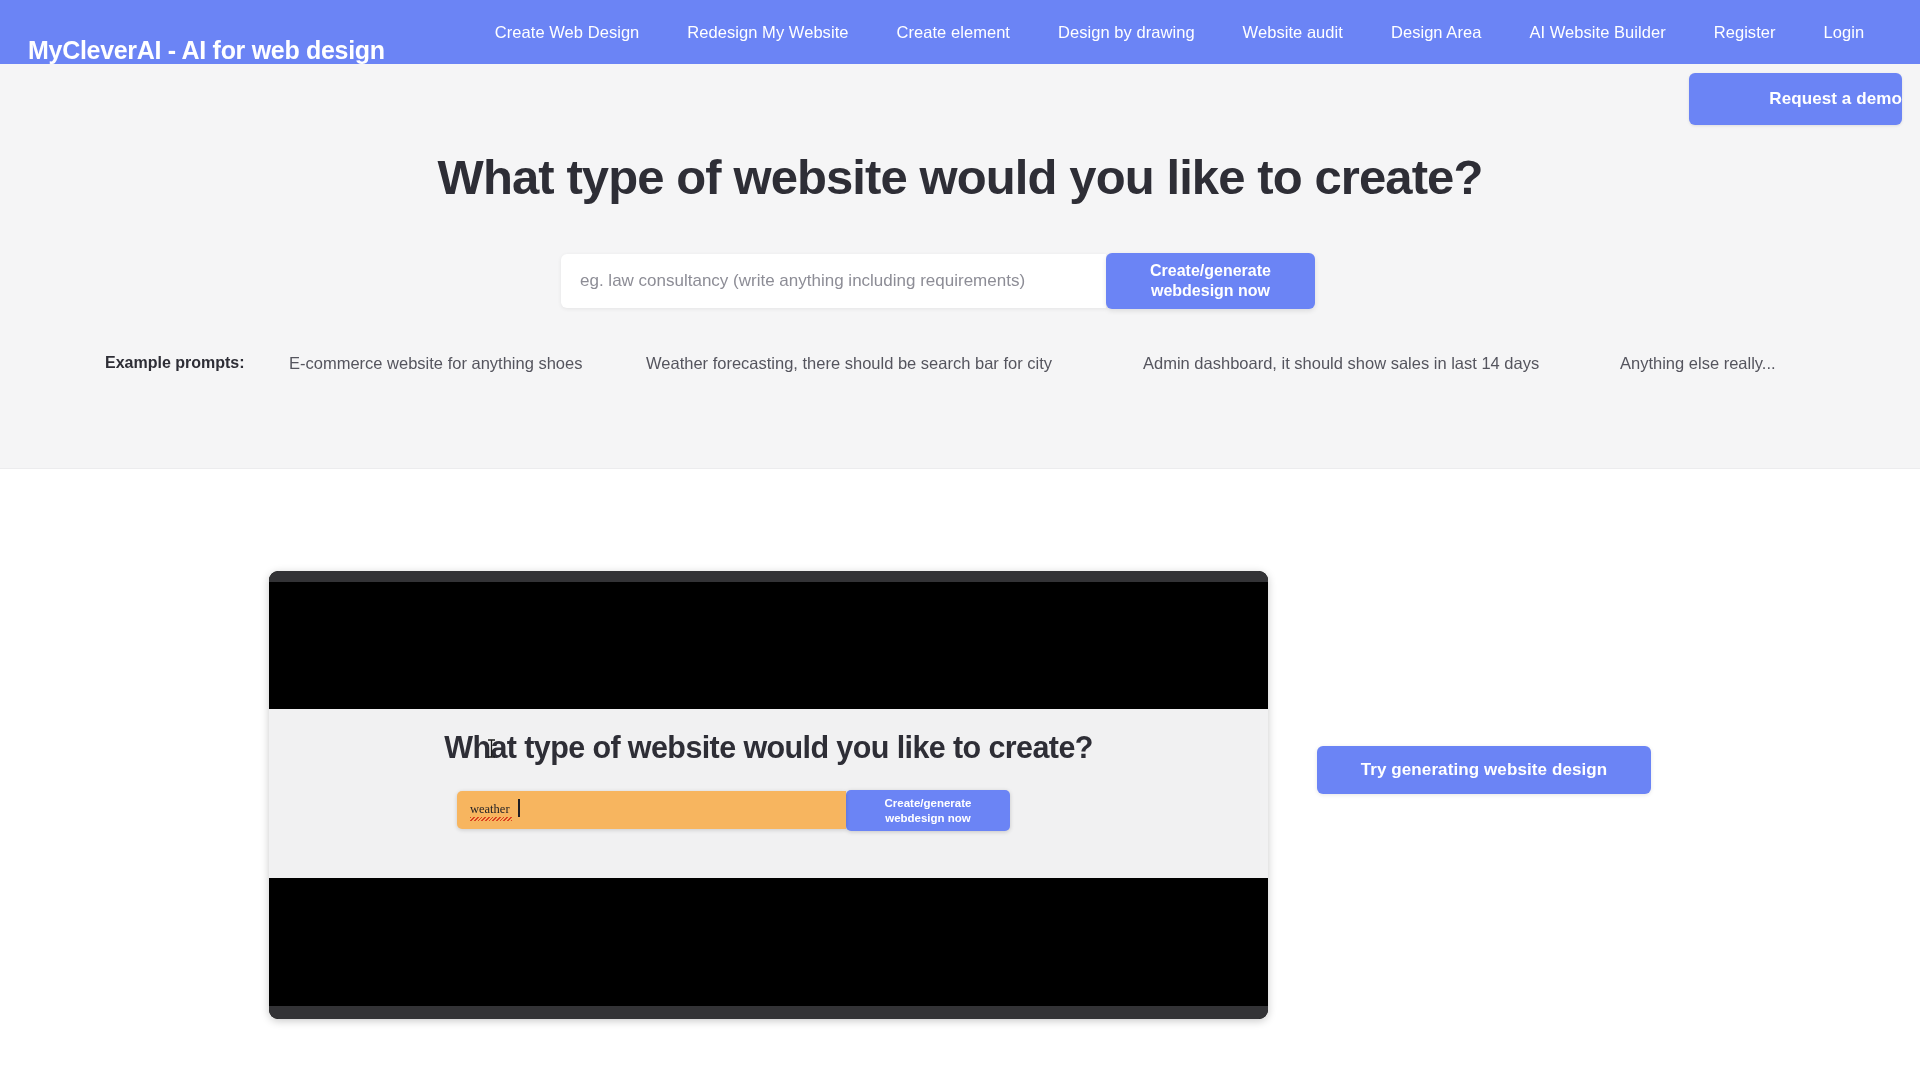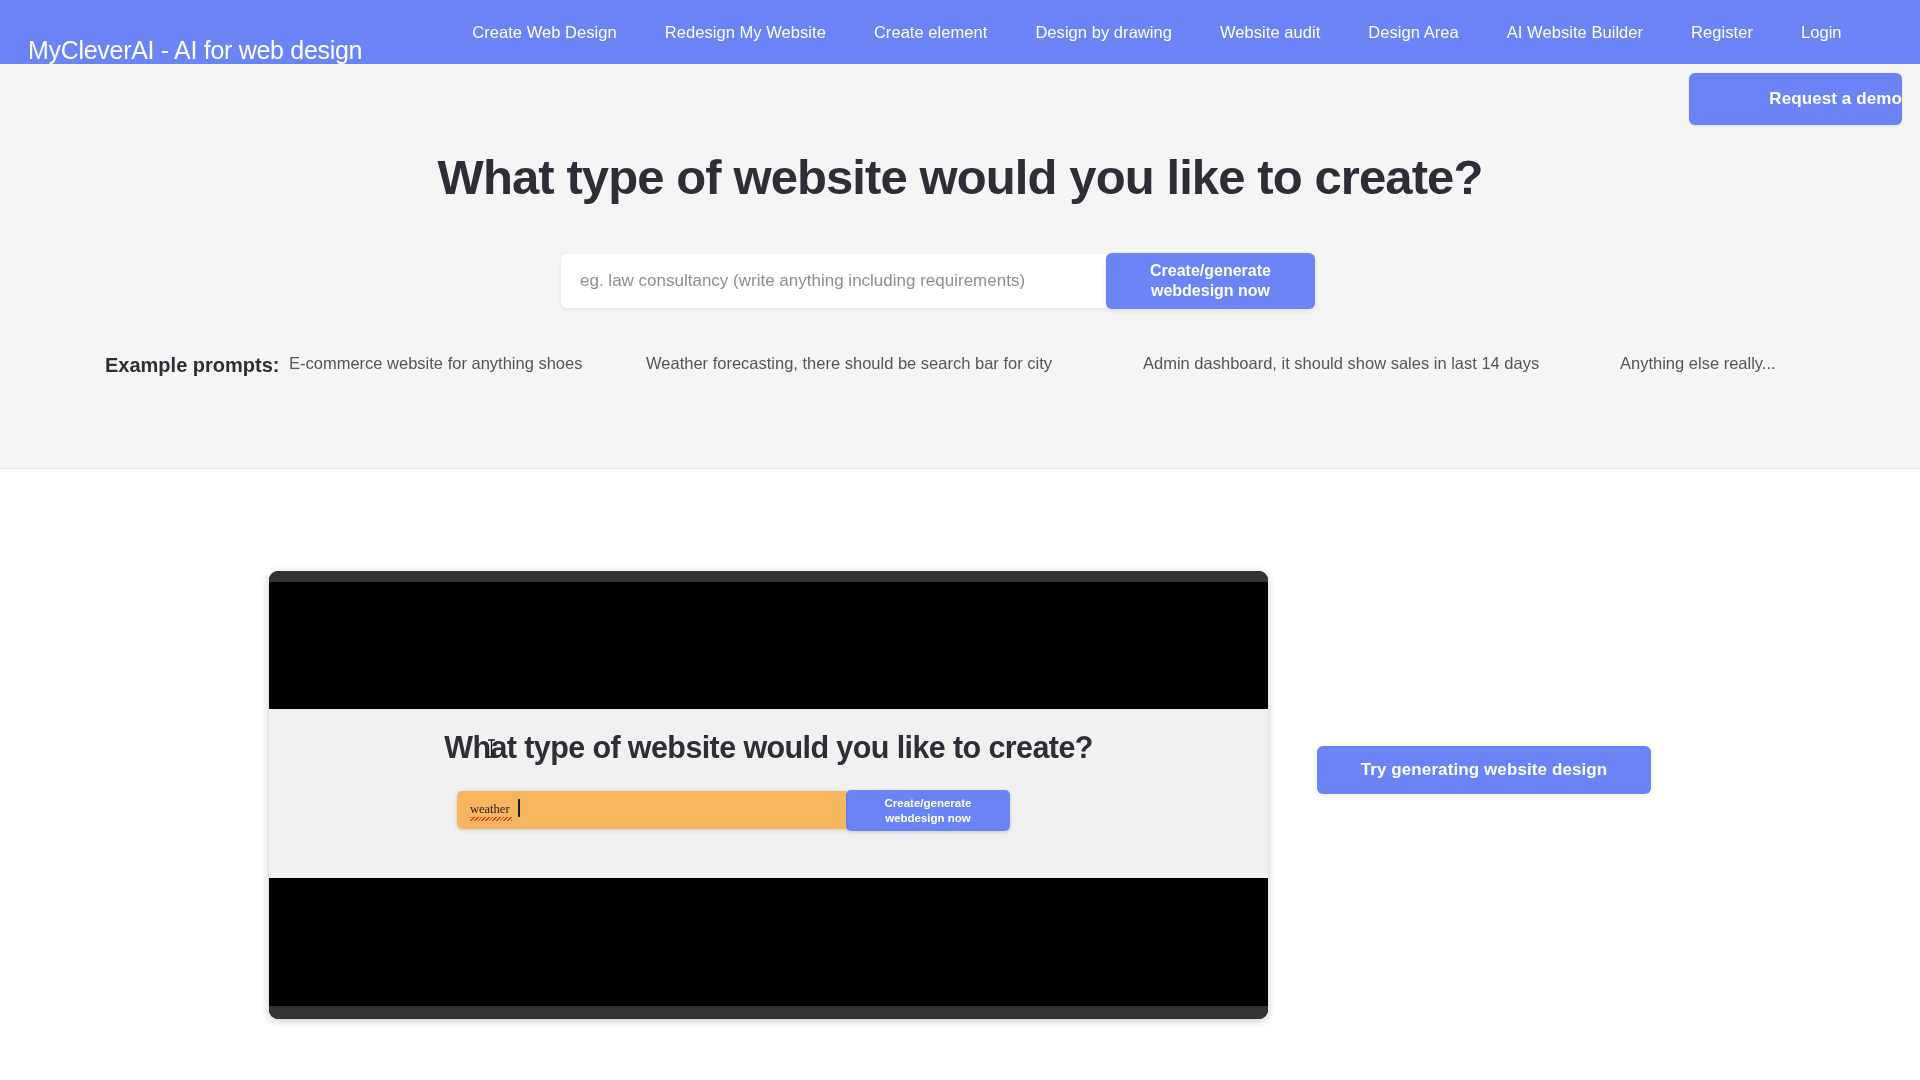--- a/index.html
+++ b/index.html
@@ -21,21 +21,21 @@
     width: 1920px;
     height: 64px;
     background: #6b84f5;
     display: flex;
     align-items: center;
     padding-left: 28px;
     z-index: 20;
   }
   .logo {
     font-size: 25px;
-    font-weight: 400;
+    font-weight: 700;
     color: #ffffff;
     letter-spacing: -0.3px;
     white-space: nowrap;
     margin-top: 36px;
   }
   .nav-links {
     display: flex;
     align-items: center;
     margin-left: 86px;
     gap: 0;
@@ -131,21 +131,21 @@
     position: absolute;
     top: 290px;
     left: 0;
     width: 1920px;
     height: 30px;
   }
   .prompts-label {
     position: absolute;
     left: 105px;
     top: 0;
-    font-size: 20px;
+    font-size: 16px;
     font-weight: 700;
     color: #2e2e36;
     white-space: nowrap;
   }
   .prompt-item {
     position: absolute;
     top: 0;
     font-size: 16.5px;
     font-weight: 400;
     color: #55555e;

